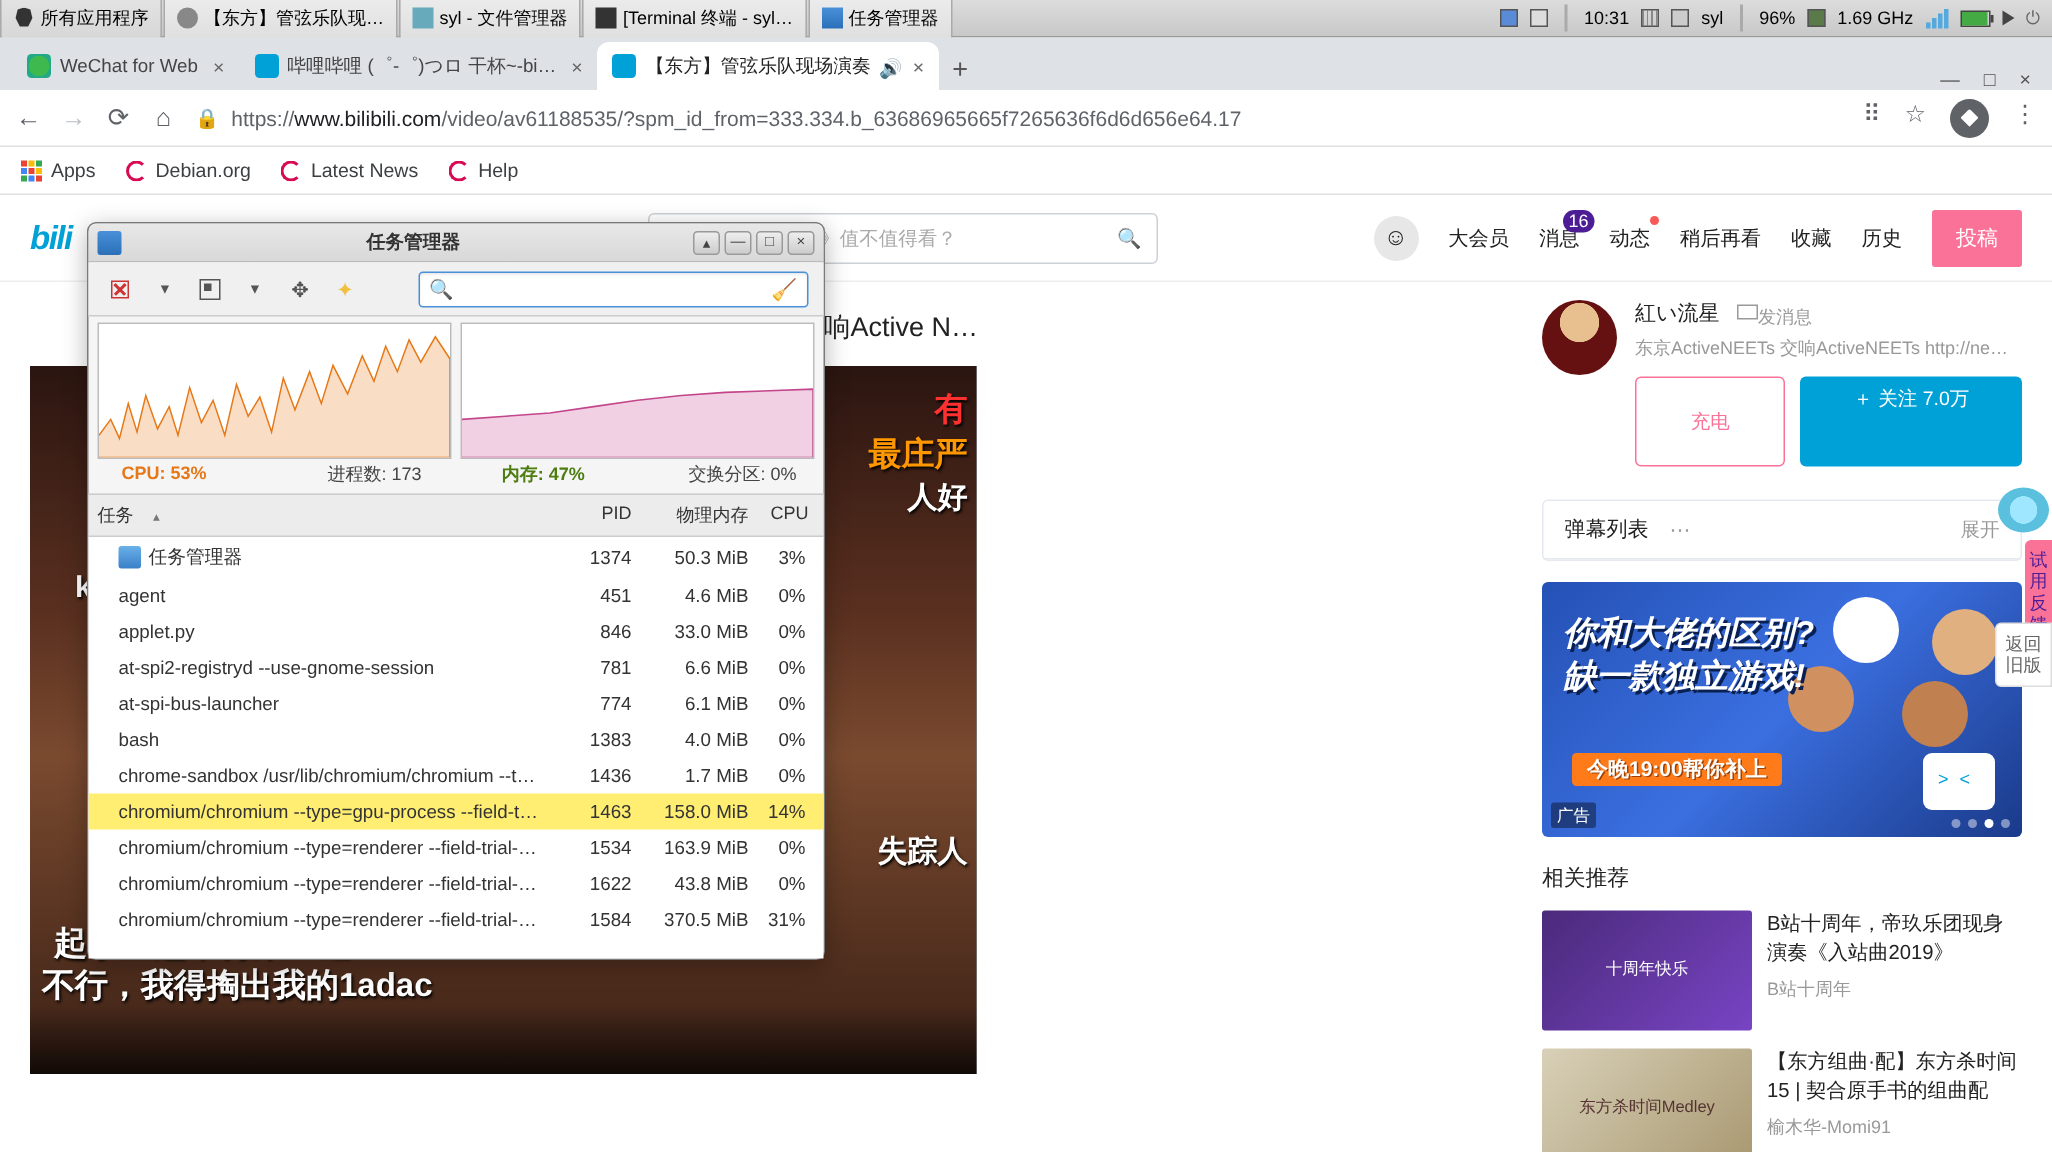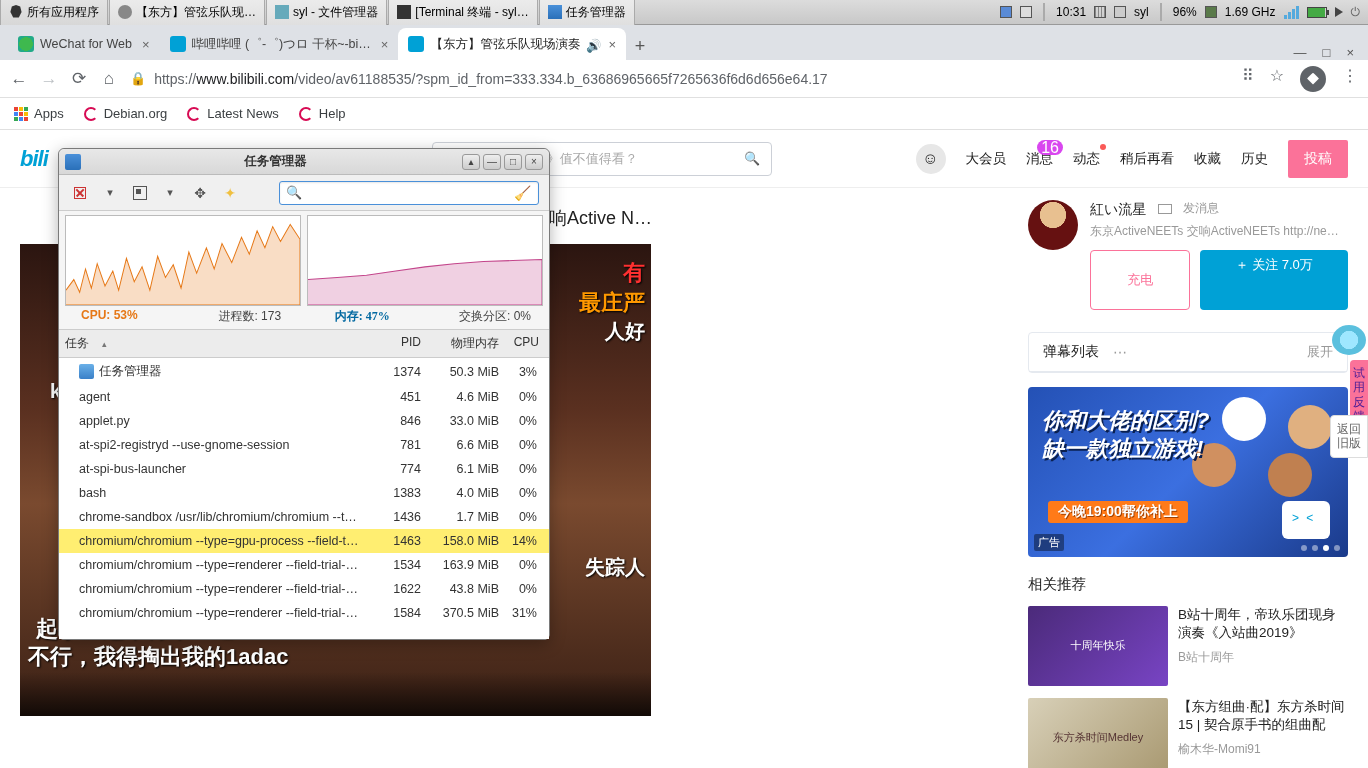--- a/index.html
+++ b/index.html
@@ -55,21 +55,21 @@
 .debian-swirl { width: 14px; height: 14px; border: 2px solid #d70a53; border-radius: 50%; border-right-color: transparent; }
 
 
 .page { flex: 1; background: #fff; position: relative; overflow: hidden; }
 .bili-header { height: 58px; display: flex; align-items: center; padding: 0 20px; gap: 24px; border-bottom: 1px solid #eee; }
 .bili-logo { color: #00a1d6; font-size: 22px; font-weight: bold; font-style: italic; letter-spacing: -1px; }
 .bili-search { width: 340px; height: 34px; border: 1px solid #ccd0d7; border-radius: 4px; display: flex; align-items: center; padding: 0 10px; color: #aaa; font-size: 13px; margin-left: 360px; position: relative; }
 .bili-search .mag { margin-left: auto; color: #999; }
 .nav-right { display: flex; align-items: center; gap: 20px; font-size: 13.5px; color: #222; margin-left: auto; }
 .nav-item { position: relative; cursor: pointer; }
-.badge-num { position: absolute; top: -10px; right: -10px; background: #d946ef; color: #fff; font-size: 16px; padding: 0 4px; border-radius: 8px; line-height: 15px; text-align: right; }
+.badge-num { position: absolute; top: -10px; right: -10px; background: #4c1d95; color: #fff; font-size: 12px; padding: 0 4px; border-radius: 8px; line-height: 15px; text-align: right; }
 .badge-dot { position: absolute; top: -6px; right: -6px; width: 6px; height: 6px; background: #fa5a57; border-radius: 50%; }
 .post-btn { background: #fb7299; color: #fff; padding: 10px 16px; border-radius: 2px; font-size: 14px; cursor: pointer; }
 .hd-avatar { width: 30px; height: 30px; border-radius: 50%; background: #e7e7e7; display: flex; align-items: center; justify-content: center; font-size: 16px; }
 
 .content-row { display: flex; padding: 12px 20px; gap: 24px; }
 .left-col { flex: 1; }
 .video-title-row { font-size: 18px; color: #222; padding: 6px 0 14px 370px; white-space: nowrap; overflow: hidden; }
 .video-player { width: 631px; height: 472px; background: #000; position: relative; margin-left: 0; overflow: hidden; }
 .orchestra { position: absolute; inset: 0; background: linear-gradient(180deg, #2b1510 0%, #5a3020 35%, #7a4a2f 55%, #3a2015 100%); }
 .stage-light { position: absolute; top: 30%; left: 20%; width: 60%; height: 50%; background: radial-gradient(ellipse, rgba(230,180,120,0.35), transparent 70%); }
@@ -77,21 +77,21 @@
 .danmaku.sm { font-size: 20px; }
 .danmaku.org { color: #ff9800; }
 .danmaku.red { color: #ff3030; }
 .ctrl-bar { position: absolute; left: 0; right: 0; bottom: 0; height: 44px; background: linear-gradient(transparent, rgba(0,0,0,0.7)); }
 
 .right-col { width: 320px; }
 .uploader { display: flex; gap: 12px; }
 .up-avatar { width: 50px; height: 50px; border-radius: 50%; background: radial-gradient(circle at 50% 30%, #e8c090 30%, #661111 31%); flex-shrink: 0; }
 .up-info { flex: 1; font-size: 13px; }
 .up-name { color: #222; font-size: 14px; }
-.up-msg { color: #999; display: inline-flex; align-items: center; gap: 11px; margin-left: 8px; font-size: 12px; }
+.up-msg { color: #999; display: inline-flex; gap: 0; margin-left: 8px; font-size: 12px; }
 .env-icon { width: 14px; height: 10px; border: 1px solid #999; display: inline-block; }
 .up-desc { color: #999; font-size: 12px; margin-top: 4px; overflow: hidden; white-space: nowrap; text-overflow: ellipsis; }
 .up-btns { display: flex; gap: 10px; margin-top: 10px; }
 .btn-charge { flex: 1; border: 1px solid #fb7299; color: #fb7299; text-align: center; padding: 20px 0; border-radius: 4px; cursor: pointer; font-size: 13px; }
 .btn-follow { flex: 1.5; background: #00a1d6; color: #fff; text-align: center; padding: 6px 0; border-radius: 4px; cursor: pointer; font-size: 13px; }
 
 .danmu-panel { margin-top: 22px; border: 1px solid #e5e9ef; border-radius: 4px; }
 .danmu-hd { display: flex; align-items: center; padding: 10px 14px; font-size: 14px; color: #222; border-bottom: 1px solid #e5e9ef; }
 .danmu-hd .expand { margin-left: auto; color: #999; font-size: 13px; cursor: pointer; }
 .more-dots { width: 18px; text-align: center; color: #999; margin-left: 12px; cursor: pointer; }
@@ -145,21 +145,21 @@
 .tb-search .broom { margin-left: auto; color: #caa030; font-size: 14px; cursor: pointer; }
 
 .tm-graphs { height: 95px; display: flex; padding: 4px 6px 0; gap: 6px; }
 .graph-box { flex: 1; border: 1px solid #bbb; background: #fff; position: relative; overflow: hidden; }
 .graph-svg { width: 100%; height: 100%; }
 
 .tm-stats { display: flex; padding: 2px 8px 4px; font-size: 12px; }
 .stat { flex: 1; text-align: center; }
 .stat.cpu { color: #e67817; font-weight: bold; text-align: left; padding-left: 14px; }
 .stat.proc { color: #444; }
-.stat.mem { color: #0369a1; font-weight: bold; font-family: Liberation Serif, serif; }
+.stat.mem { color: #4d7c0f; font-weight: bold; }
 .stat.swap { color: #444; text-align: right; padding-right: 10px; }
 
 .tm-header { display: flex; background: #ececec; border-top: 1px solid #ccc; border-bottom: 1px solid #ccc; font-size: 12px; color: #333; }
 .th { padding: 5px 6px; cursor: pointer; }
 .th.task { flex: 1; display: flex; align-items: center; gap: 13px; }
 .th.pid { width: 48px; text-align: right; }
 .th.mem { width: 78px; text-align: right; }
 .th.cpu { width: 44px; text-align: right; padding-right: 10px; }
 
 .tm-rows { flex: 1; overflow: hidden; background: #fff; }

